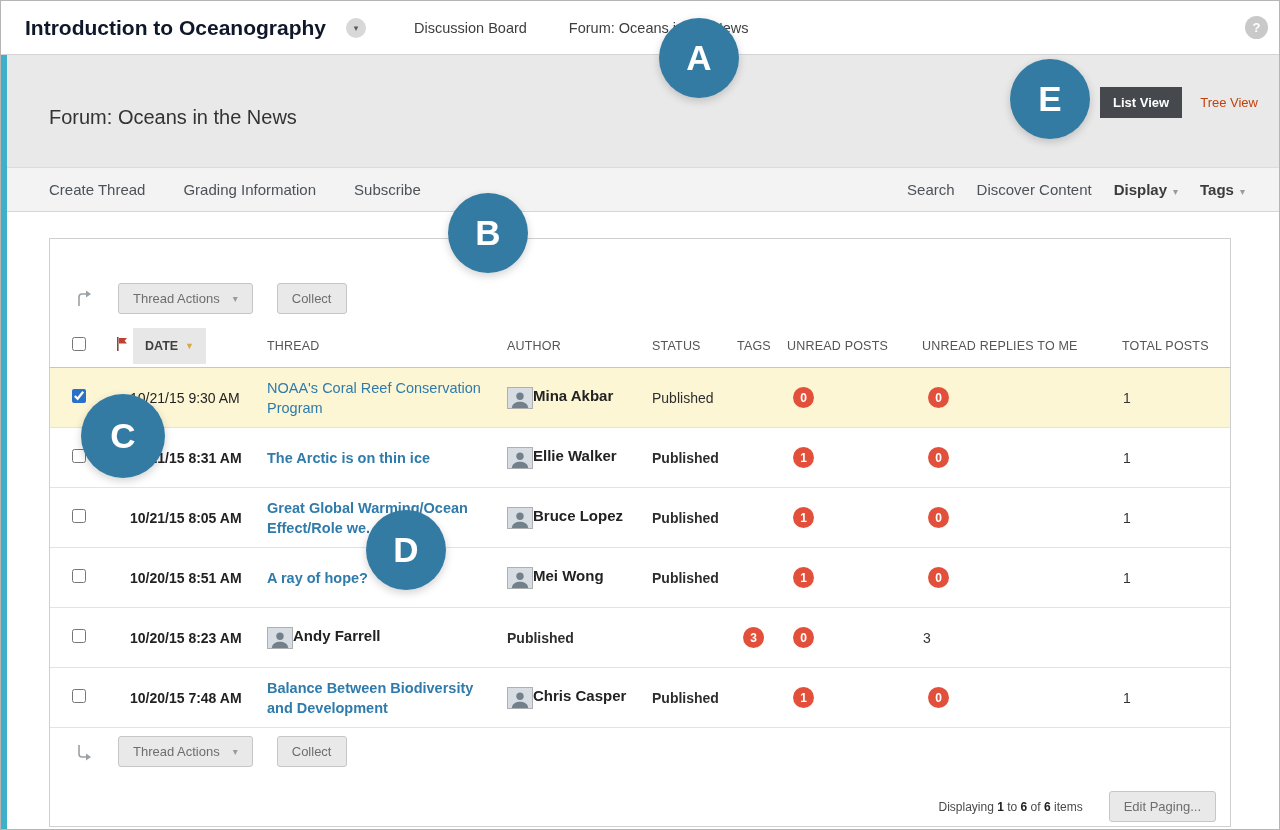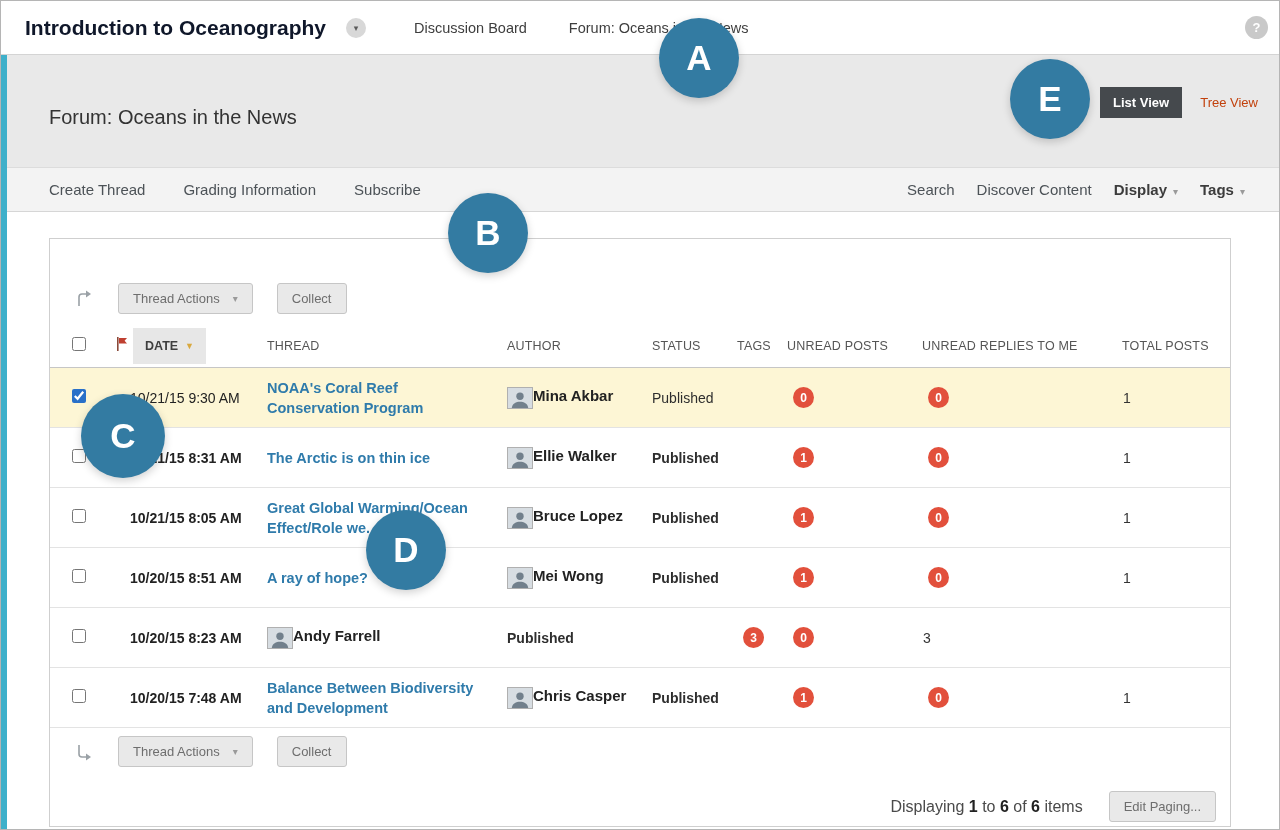--- a/index.html
+++ b/index.html
@@ -60,35 +60,35 @@
   .hdr { font-size:12.5px; color:#555; letter-spacing:.2px; }
   .hdr-date { padding-left:6px; display:flex; align-items:center; gap:5px; }
   .date-label { background:#e7e7e7; font-size:12.5px; font-weight:700; color:#3f3f3f;
                 padding:11px 12px; display:inline-flex; align-items:center; gap:7px; cursor:pointer; }
   .sort-caret { font-size:9px; color:#d9a93f; }
 
   .row { min-height:60px; border-bottom:1px solid #e3e3e3; background:#fff; }
   .row.selected { background:#fdf6d5; }
   .date-cell { font-size:14px; color:#222; }
   .row.unread .date-cell { font-weight:700; }
-  .thread-link { font-size:14.5px; color:#2f7bab; text-decoration:none; line-height:20px; display:inline-block; padding-right:12px; cursor:pointer;font-weight:bold; }
+  .thread-link { font-size:14.5px; color:#2f7bab; text-decoration:none; line-height:20px; display:inline-block; padding-right:12px; cursor:pointer; }
   .row.unread .thread-link { font-weight:700; }
   .c-author { display:flex; gap:0; }
   .avatar { width:26px; height:22px; border:1px solid #b0b0b0; display:inline-flex; overflow:hidden; background:#d7dde2; flex:none; }
   .author-name { font-size:15px; font-weight:700; color:#222; }
   .status-cell { font-size:14px; color:#2e2e2e; }
   .row.unread .status-cell { font-weight:700; }
   .badge { width:21px; height:21px; border-radius:50%; background:#e2503c; color:#fff;
            font-size:12px; font-weight:700; display:inline-flex; align-items:center; justify-content:center;
            margin-left:6px; cursor:pointer; }
 
   input[type="checkbox"] { width:14px; height:14px; accent-color:#2970c8; cursor:pointer; }
 
   .list-footer { margin-top:24px; display:flex; justify-content:flex-end; align-items:center; gap:26px; padding-right:14px; }
-  .summary { font-size:16px; color:#4a4a4a;text-align:center; }
+  .summary { font-size:12px; color:#4a4a4a;text-align:center; }
   .summary b { color:#222; }
 
   
   .callout { position:absolute; width:80px; height:80px; border-radius:50%; background:#337ba2; color:#fff;
              font-size:35px; font-weight:700; display:flex; align-items:center; justify-content:center;
              z-index:20; box-shadow:0 3px 8px rgba(0,0,0,.18); }
   #callout-a { left:658px; top:17px; }
   #callout-b { left:447px; top:192px; }
   #callout-c { left:80px; top:393px; width:84px; height:84px; }
   #callout-d { left:365px; top:509px; }

